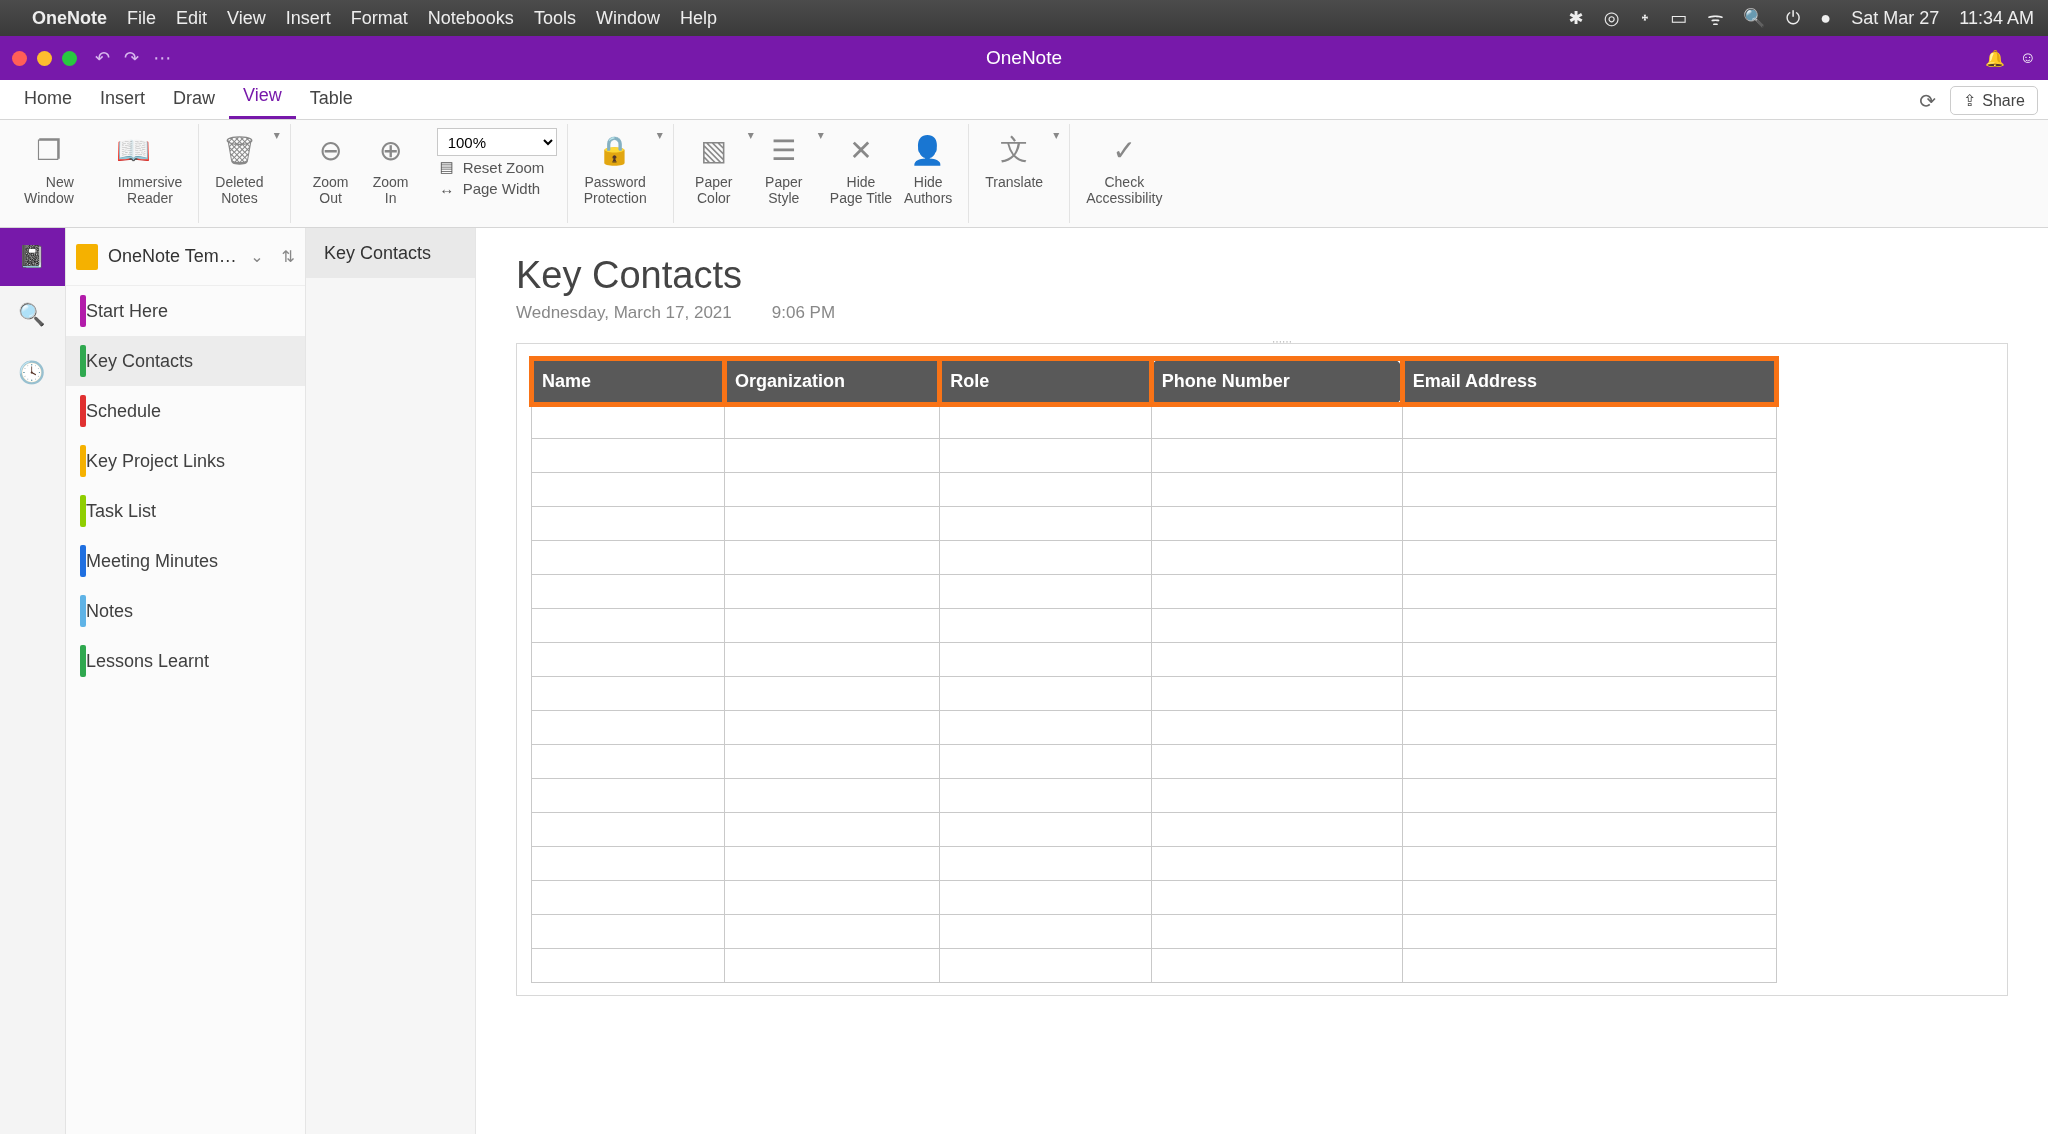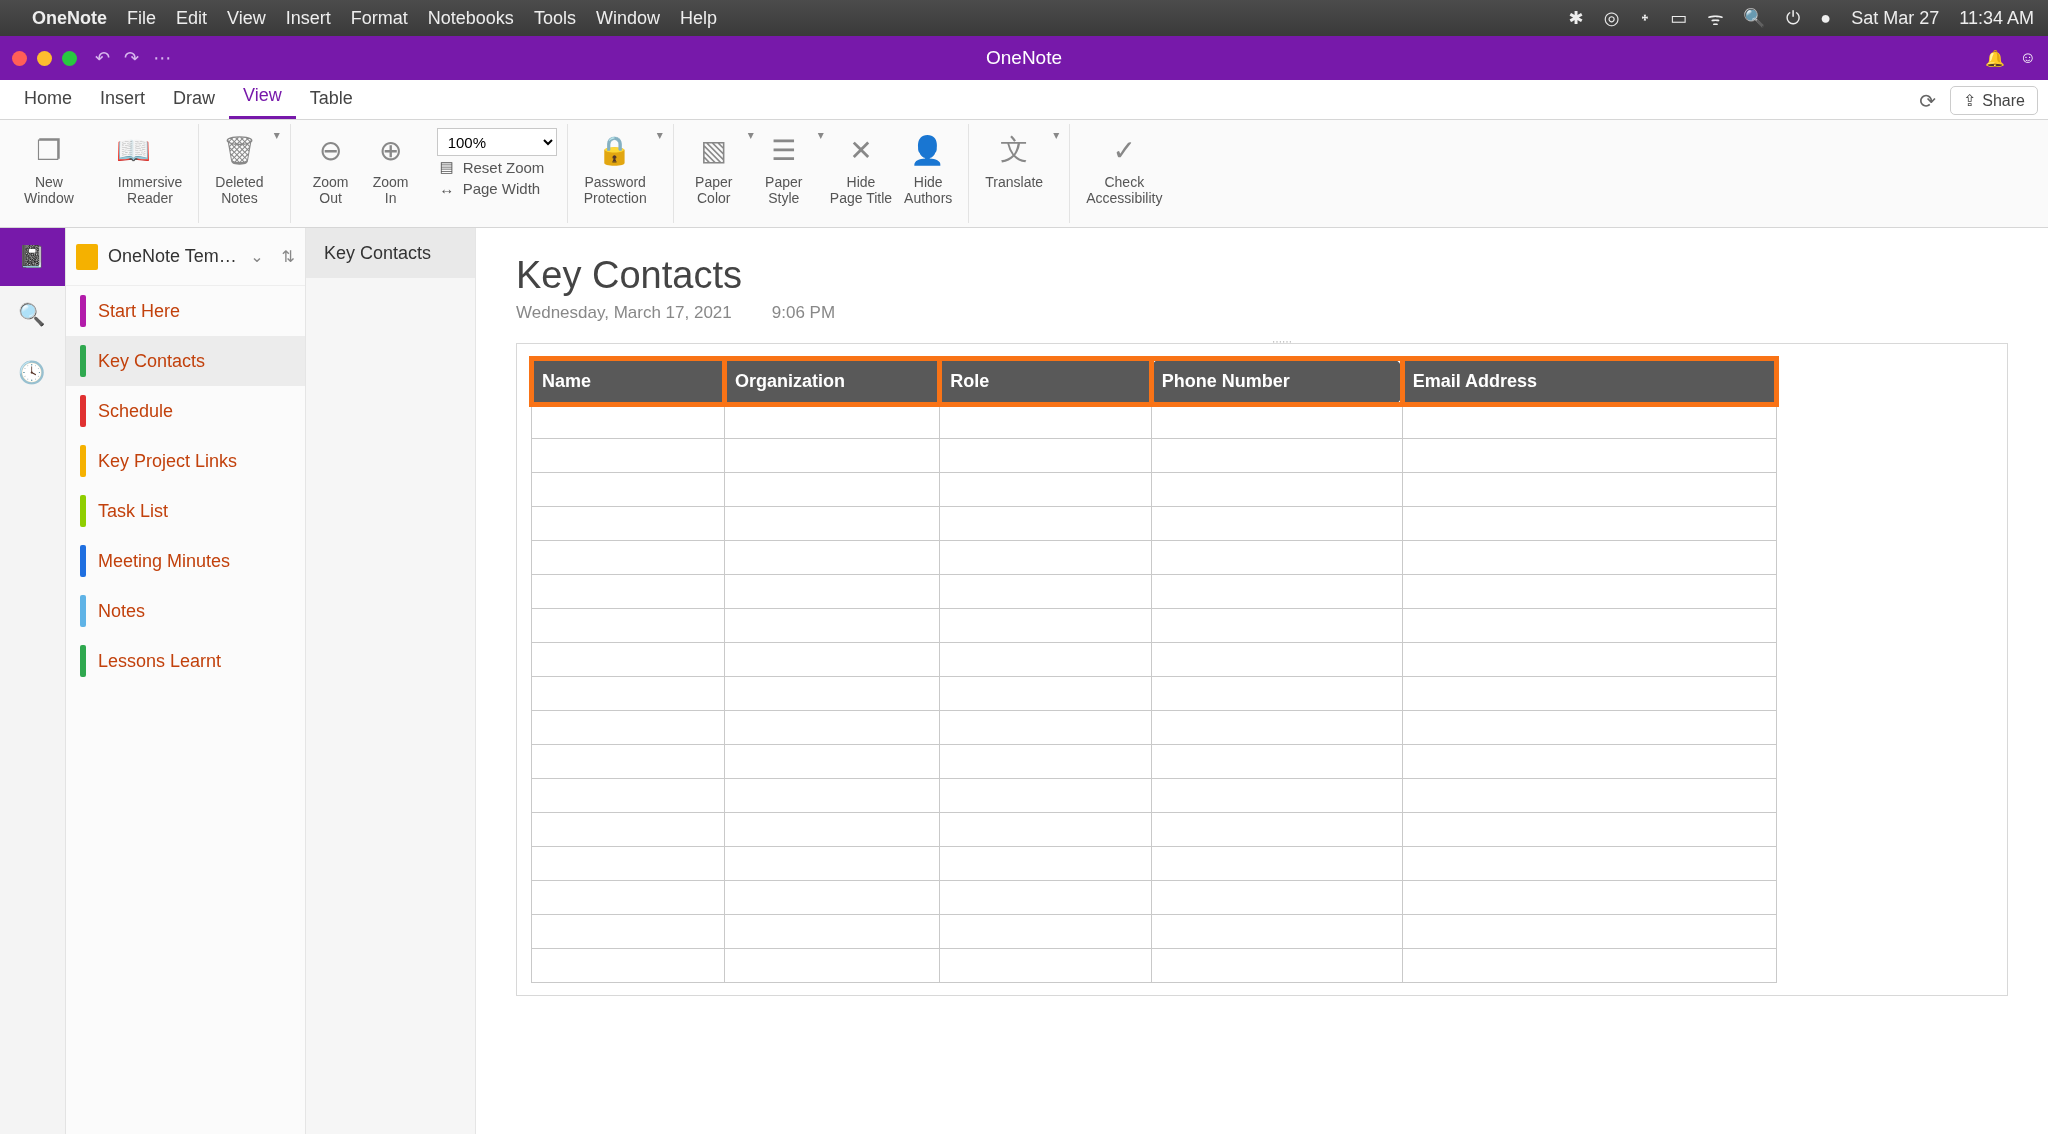--- a/index.html
+++ b/index.html
@@ -36,21 +36,21 @@
 .dd { font-size:12px; color:#888; margin-left:4px; }
 .body { display:flex; height: calc(1134px - 36px - 44px - 40px - 108px); background:#fff; }
 .rail { width:66px; background:#f4f4f4; border-right:1px solid #e3e3e3; display:flex; flex-direction:column; align-items:center; padding-top:0; position:relative;}
 .rail .rail-top { width:100%; height:58px; background:#7719aa; display:flex; align-items:center; justify-content:center; }
 .rail .rail-icon { width:100%; height:58px; display:flex; align-items:center; justify-content:center; font-size:22px; color:#666; }
 .navcol { width:240px; border-right:1px solid #e5e5e5; background:#fbfbfb; }
 .nb-head { height:58px; display:flex; align-items:center; padding:0 10px; gap:10px; border-bottom:1px solid #eee; }
 .nb-swatch{width:22px;height:26px;background:#f5b100;border-radius:2px;}
 .nb-title{flex:1; font-size:18px; color:#333; overflow:hidden; text-overflow:ellipsis; white-space:nowrap;}
 .sectionlist{}
-.sec { height:50px; display:flex; align-items:center; padding:0 14px; gap:12px; font-size:18px; color:#c2410c; cursor:default;}
+.sec { height:50px; display:flex; align-items:center; padding:0 14px; font-size:18px; color:#404040; cursor:default;}
 .sec .bar{width:6px;height:32px;border-radius:2px;}
 .sec.active{background:#ececec;}
 .pagecol { width:170px; border-right:1px solid #e5e5e5; background:#f6f6f6;}
 .page-item{height:50px; display:flex; align-items:center; padding:0 18px; font-size:18px; color:#333;}
 .page-item.active{background:#e9e9e9;}
 .canvas { flex:1; padding:26px 40px; overflow:auto; background:#fff;}
 .ptitle { font-size:38px; color:#444; font-weight:400; margin-bottom:6px;}
 .pmeta { display:flex; gap:40px; font-size:17px; color:#888; margin-bottom:20px;}
 .note-area { border:1px solid #d8d8d8; padding:12px; position:relative;}
 .resize-hdl { position:absolute; top:-8px; left:50%; width:40px; height:8px; font-size:10px; color:#aaa; text-align:center;}
@@ -121,21 +121,21 @@
       <span>⇪</span>
       <span>Share</span>
     </div>
   </div>
 </div>
 
 <div class="ribbon">
   <div class="rgroup">
     <div class="rbtn">
       <div class="ricon-lg">❐</div>
-      <span class="lbl" style="white-space:pre-line;">New
+      <span class="lbl" style="white-space:pre-line;text-align:right;">New
 Window</span>
     </div>
     <div class="rbtn">
       <div class="ricon-lg">📖</div>
       <span class="lbl" style="white-space:pre-line;margin-left:32px;">Immersive
 Reader</span>
     </div>
   </div>
   <div class="rgroup">
     <div class="rbtn">

